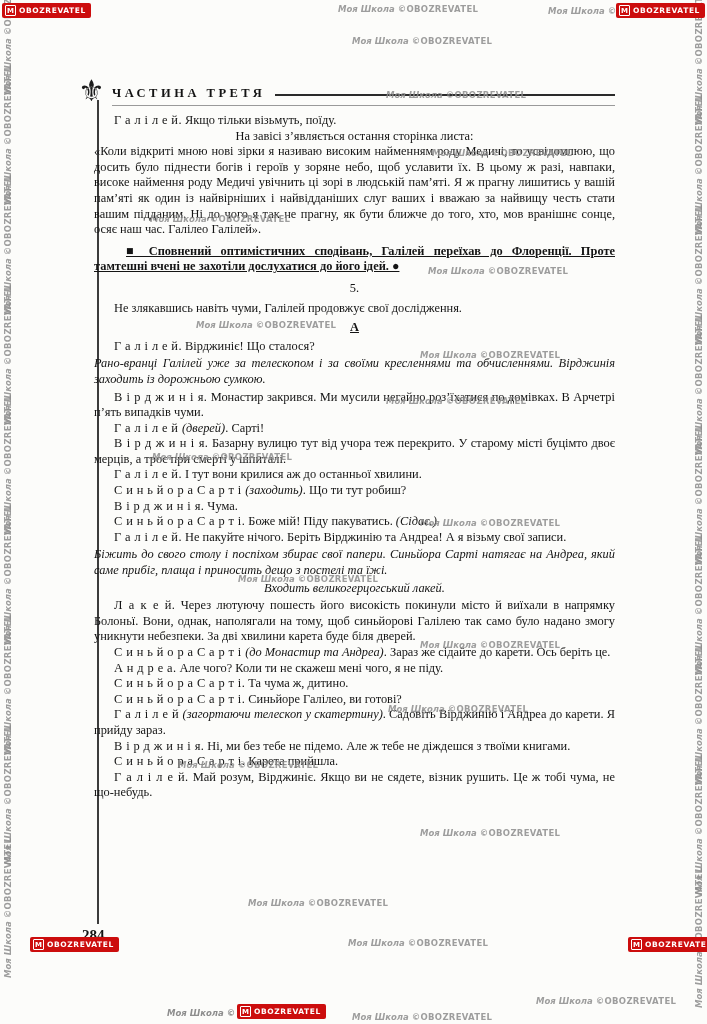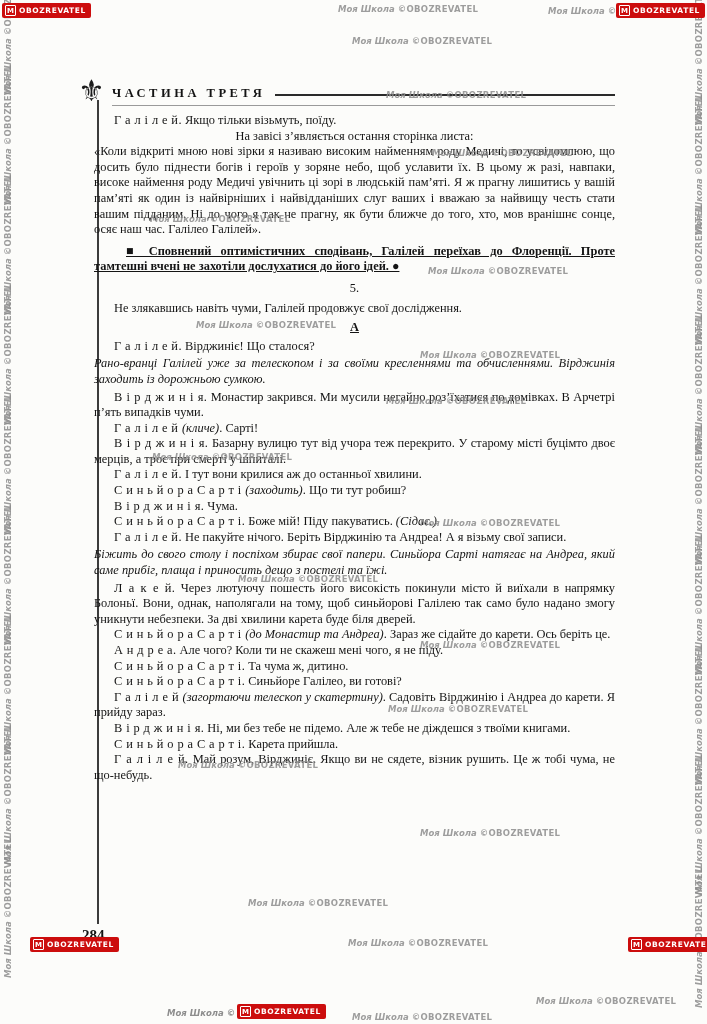--- a/index.html
+++ b/index.html
@@ -97,28 +97,29 @@
         <p class="para k-dialogue"><span class="r-name">Г а л і л е й.</span><span class="r-plain"> Якщо тільки візьмуть, поїду.</span></p>
         <p class="para k-center"><span class="r-plain">На завісі з’являється остання сторінка листа:</span></p>
         <p class="para k-quote"><span class="r-plain">«Коли відкриті мною нові зірки я називаю високим найменням роду Медичі, то усвідомлюю, що досить було піднести богів і героїв у зоряне небо, щоб уславити їх. В цьому ж разі, навпаки, високе наймення роду Медичі увічнить ці зорі в людській пам’яті. Я ж прагну лишитись у вашій пам’яті як один із найвірніших і найвідданіших слуг ваших і вважаю за найвищу честь стати вашим підданим. Ні до чого я так не прагну, як бути ближче до того, хто, мов вранішнє сонце, осяє наш час. Галілео Галілей».</span></p>
         <p class="para k-note"><span class="r-bold">■ Сповнений оптимістичних сподівань, Галілей переїхав до Флоренції. Проте тамтешні вчені не захотіли дослухатися до його ідей. ●</span></p>
         <p class="para k-num"><span class="r-plain">5.</span></p>
         <p class="para k-dialogue"><span class="r-plain">Не злякавшись навіть чуми, Галілей продовжує свої дослідження.</span></p>
         <p class="para k-letter"><span class="r-bold">А</span></p>
         <p class="para k-dialogue"><span class="r-name">Г а л і л е й.</span><span class="r-plain"> Вірджиніє! Що сталося?</span></p>
         <p class="para k-stage"><span class="r-italic">Рано-вранці Галілей уже за телескопом і за своїми кресленнями та обчисленнями. Вірджинія заходить із дорожньою сумкою.</span></p>
         <p class="para k-dialogue"><span class="r-name">В і р д ж и н і я.</span><span class="r-plain"> Монастир закрився. Ми мусили негайно роз’їхатися по домівках. В Арчетрі п’ять випадків чуми.</span></p>
-        <p class="para k-dialogue"><span class="r-name">Г а л і л е й </span><span class="r-italic">(кличе)</span><span class="r-plain">. Сарті!</span></p>
+        <p class="para k-dialogue"><span class="r-name">Г а л і л е й </span><span class="r-italic">(дверей)</span><span class="r-plain">. Сарті!</span></p>
         <p class="para k-dialogue"><span class="r-name">В і р д ж и н і я.</span><span class="r-plain"> Базарну вулицю тут від учора теж перекрито. У старому місті буцімто двоє мерців, а троє при смерті у шпиталі.</span></p>
         <p class="para k-dialogue"><span class="r-name">Г а л і л е й.</span><span class="r-plain"> І тут вони крилися аж до останньої хвилини.</span></p>
         <p class="para k-dialogue"><span class="r-name">С и н ь й о р а  С а р т і </span><span class="r-italic">(заходить)</span><span class="r-plain">. Що ти тут робиш?</span></p>
         <p class="para k-dialogue"><span class="r-name">В і р д ж и н і я.</span><span class="r-plain"> Чума.</span></p>
         <p class="para k-dialogue"><span class="r-name">С и н ь й о р а  С а р т і.</span><span class="r-plain"> Боже мій! Піду пакуватись. </span><span class="r-italic">(Сідає.)</span></p>
         <p class="para k-dialogue"><span class="r-name">Г а л і л е й.</span><span class="r-plain"> Не пакуйте нічого. Беріть Вірджинію та Андреа! А я візьму свої записи.</span></p>
         <p class="para k-stage"><span class="r-italic">Біжить до свого столу і поспіхом збирає свої папери. Синьйора Сарті натягає на Андреа, який саме прибіг, плаща і приносить дещо з постелі та їжі.</span></p>
+        <p class="para k-stage-center"><span class="r-italic">Входить великогерцогський лакей.</span></p>
         <p class="para k-dialogue"><span class="r-name">Л а к е й.</span><span class="r-plain"> Через лютуючу пошесть його високість покинули місто й виїхали в напрямку Болоньї. Вони, однак, наполягали на тому, щоб синьйорові Галілею так само було надано змогу уникнути небезпеки. За дві хвилини карета буде біля дверей.</span></p>
         <p class="para k-dialogue"><span class="r-name">С и н ь й о р а  С а р т і </span><span class="r-italic">(до Монастир та Андреа)</span><span class="r-plain">. Зараз же сідайте до карети. Ось беріть це.</span></p>
         <p class="para k-dialogue"><span class="r-name">А н д р е а.</span><span class="r-plain"> Але чого? Коли ти не скажеш мені чого, я не піду.</span></p>
         <p class="para k-dialogue"><span class="r-name">С и н ь й о р а  С а р т і.</span><span class="r-plain"> Та чума ж, дитино.</span></p>
         <p class="para k-dialogue"><span class="r-name">С и н ь й о р а  С а р т і.</span><span class="r-plain"> Синьйоре Галілео, ви готові?</span></p>
         <p class="para k-dialogue"><span class="r-name">Г а л і л е й </span><span class="r-italic">(загортаючи телескоп у скатертину)</span><span class="r-plain">. Садовіть Вірджинію і Андреа до карети. Я прийду зараз.</span></p>
         <p class="para k-dialogue"><span class="r-name">В і р д ж и н і я.</span><span class="r-plain"> Ні, ми без тебе не підемо. Але ж тебе не діждешся з твоїми книгами.</span></p>
         <p class="para k-dialogue"><span class="r-name">С и н ь й о р а  С а р т і.</span><span class="r-plain"> Карета прийшла.</span></p>
         <p class="para k-dialogue"><span class="r-name">Г а л і л е й.</span><span class="r-plain"> Май розум, Вірджиніє. Якщо ви не сядете, візник рушить. Це ж тобі чума, не що-небудь.</span></p>
       </div>

